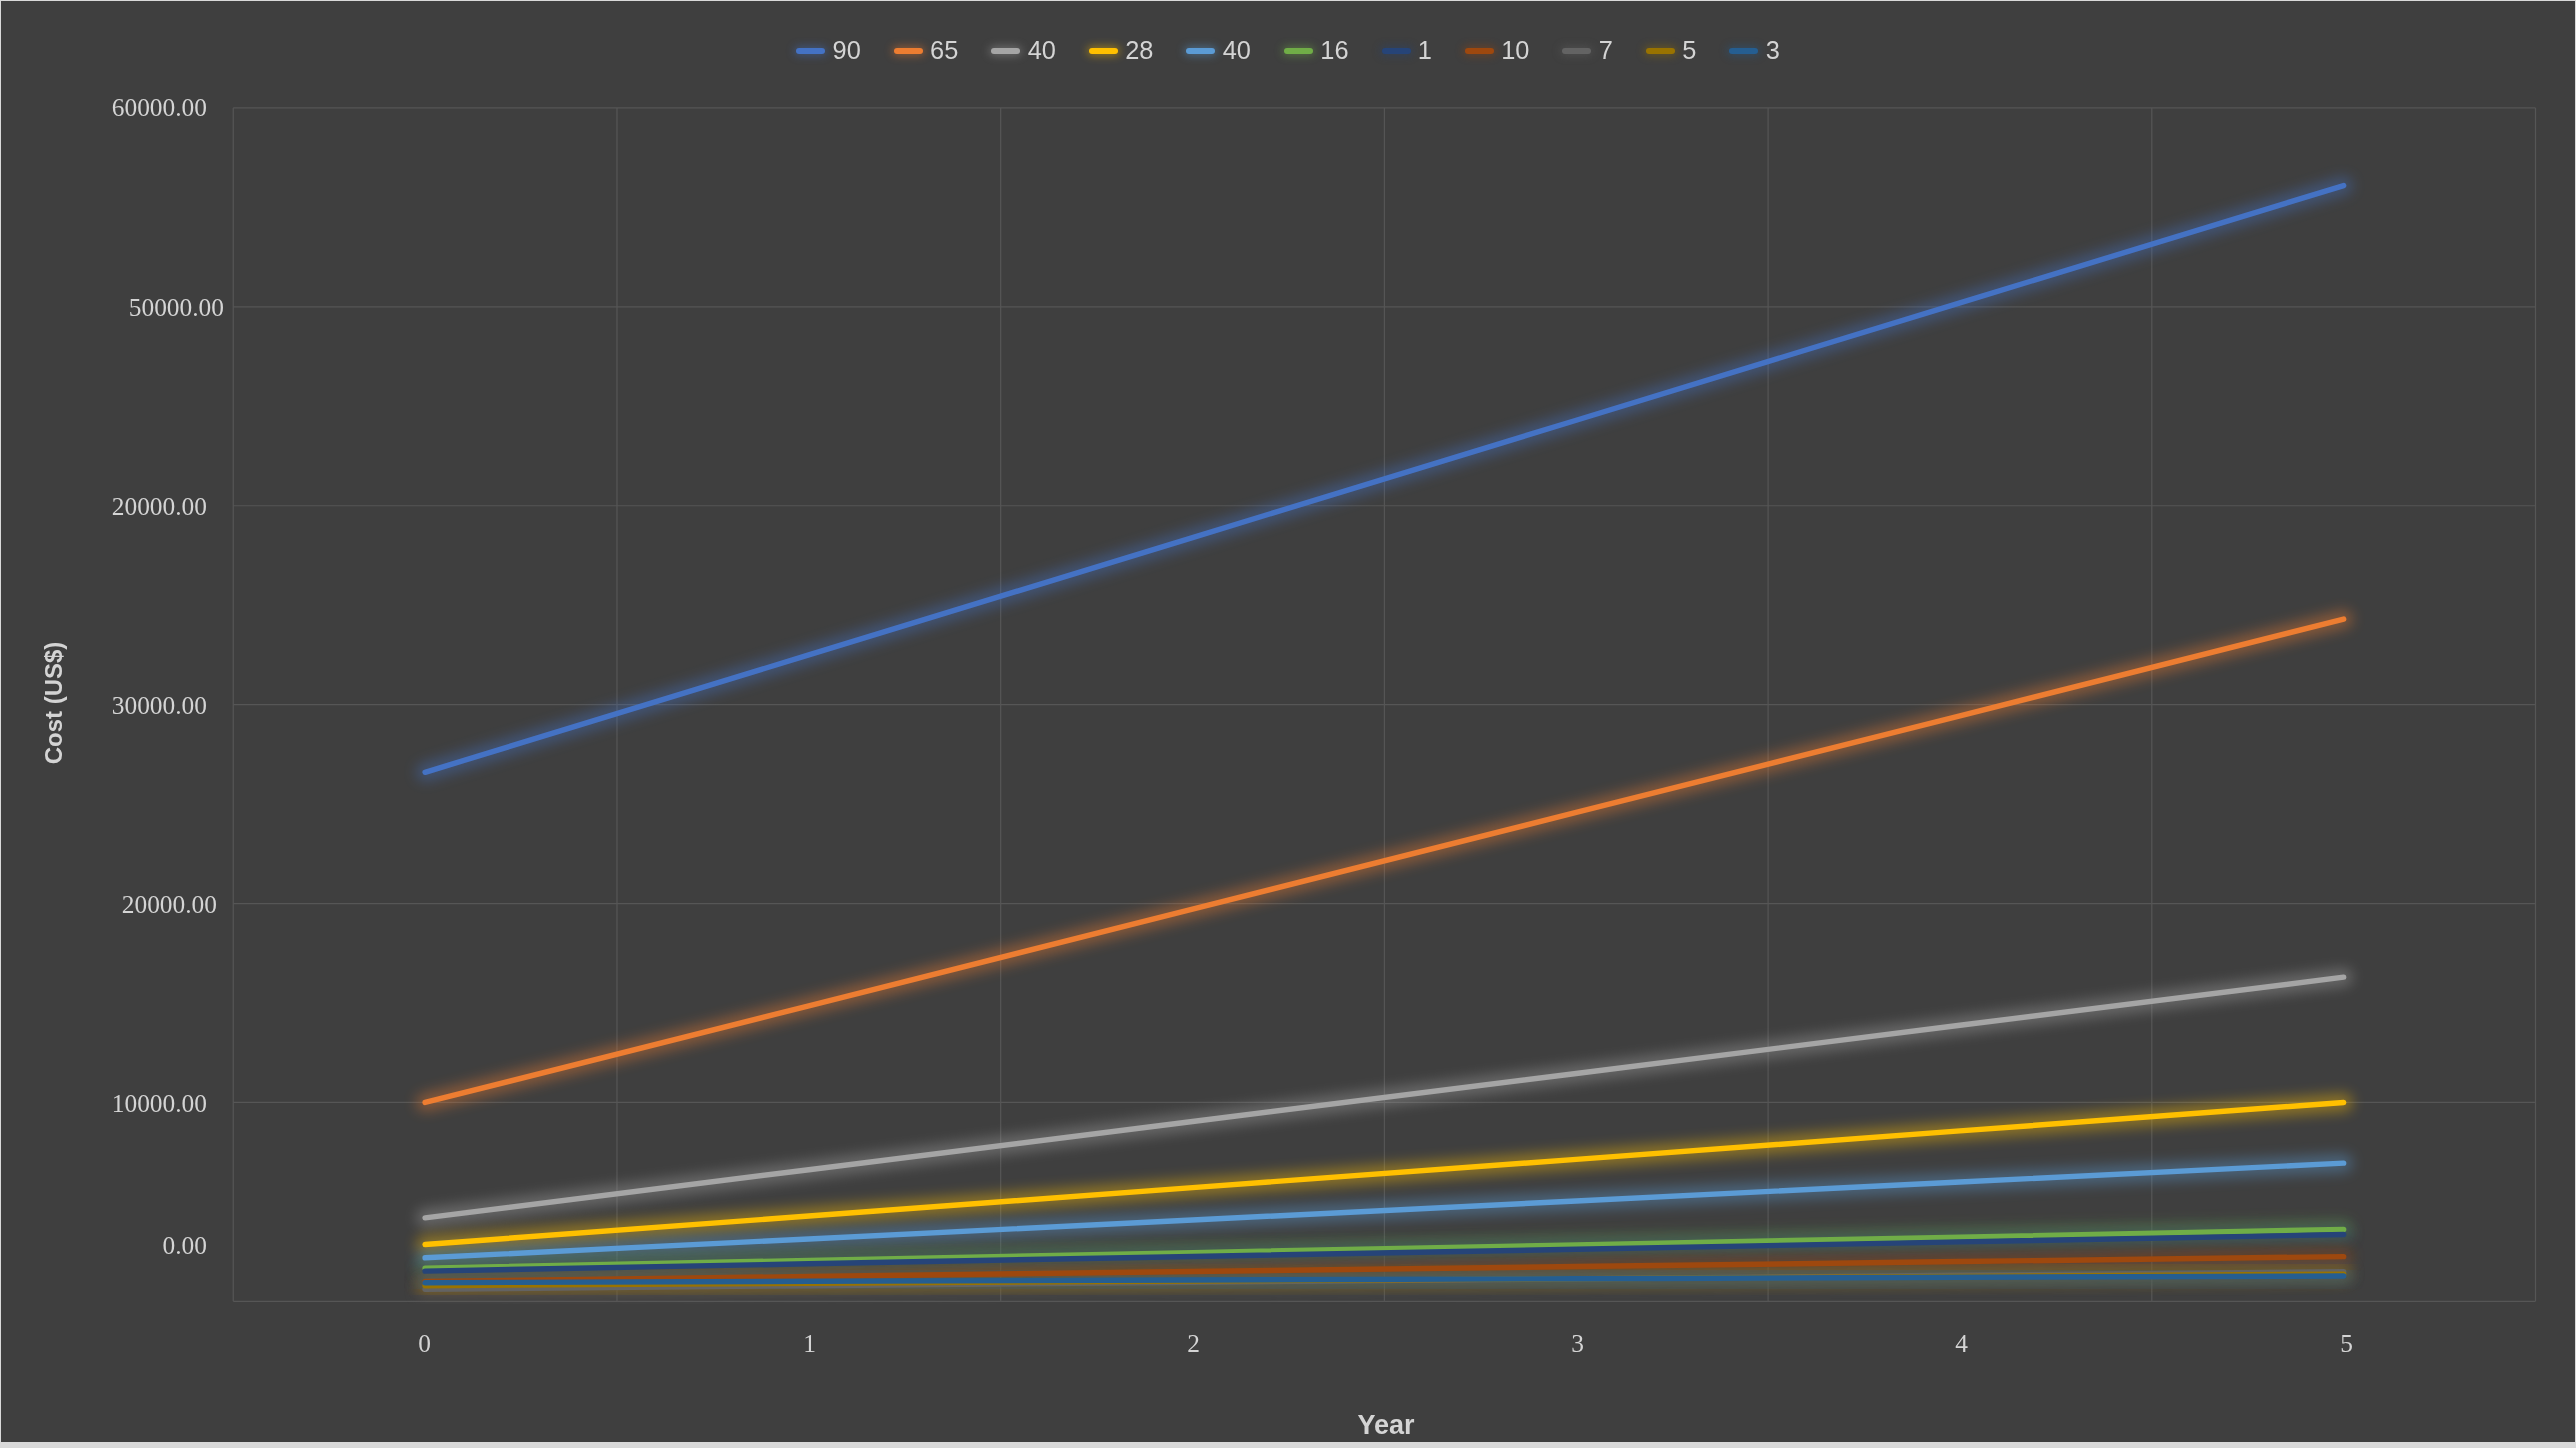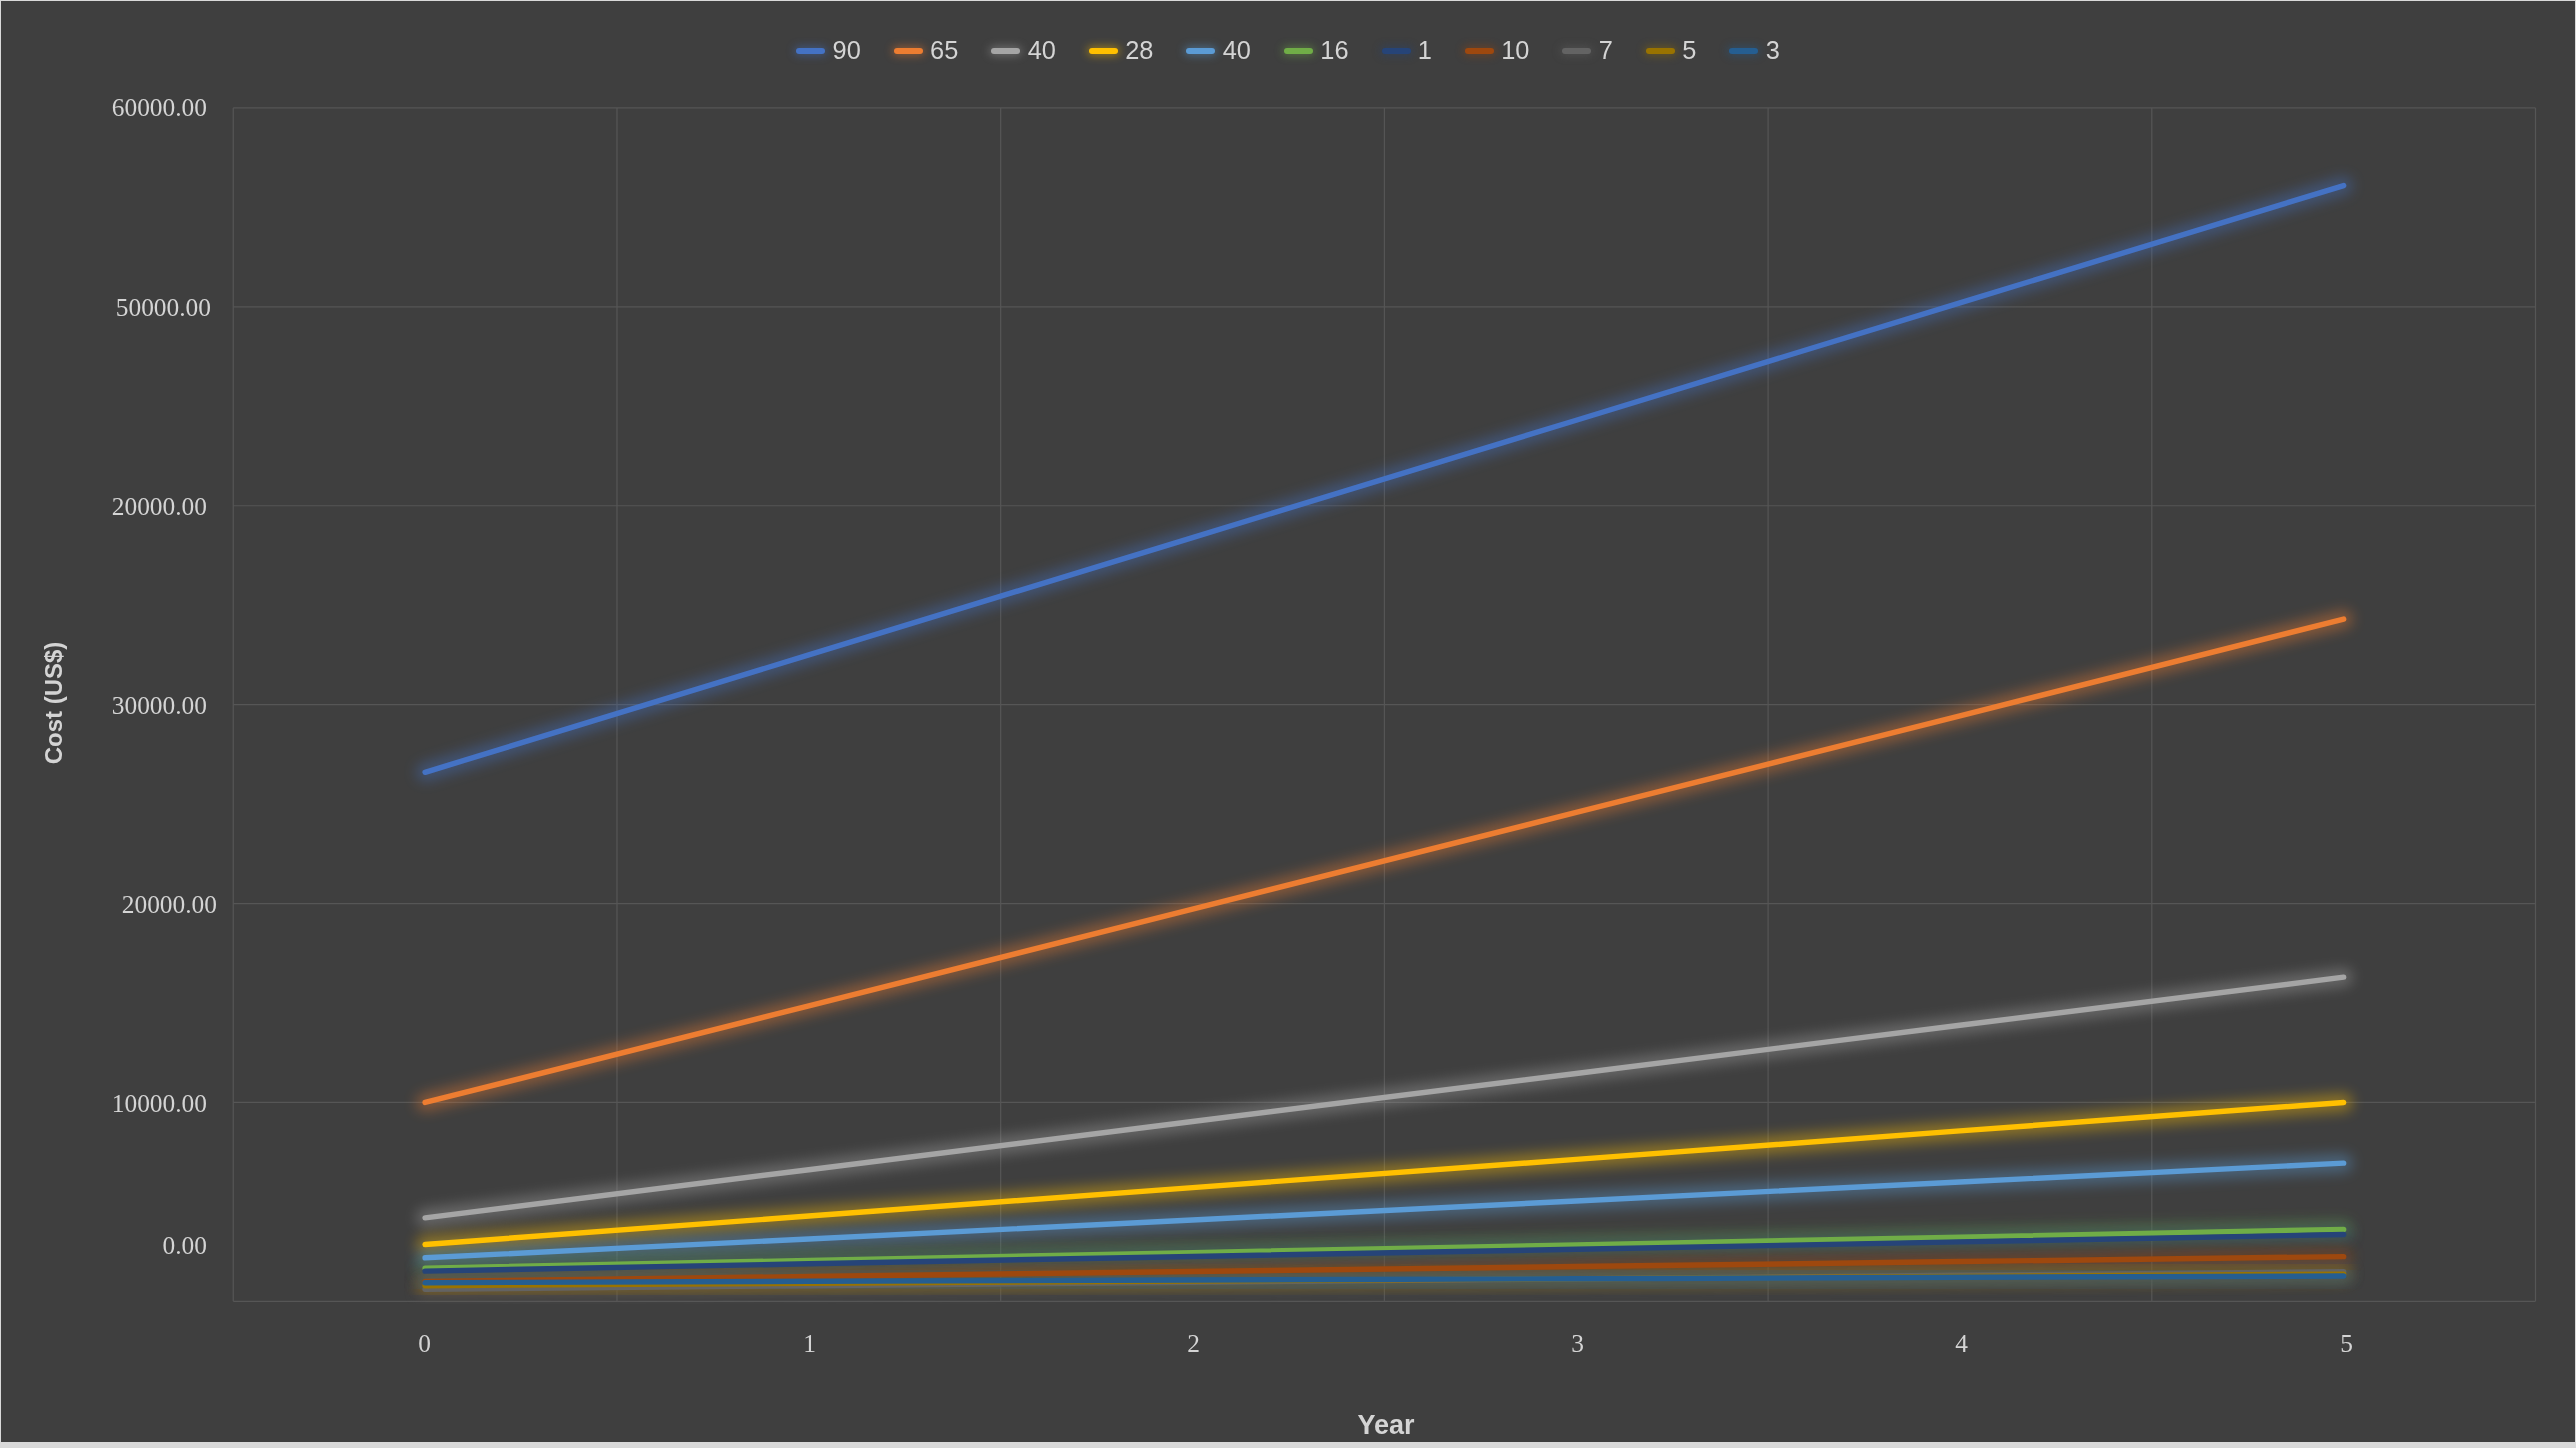--- a/index.html
+++ b/index.html
@@ -137,21 +137,21 @@
         <polyline points="700.5,2121.0583333333334 1335.5,2118.7541666666666 1970.5,2116.7791666666667 2605.5,2114.475 3240.5,2112.170833333333 3875.5,2110.03125" fill="none" stroke="#255E91" stroke-width="9" stroke-linecap="round" stroke-linejoin="round"></polyline>
       </g>
   </svg>
 
   <div id="y-labels">
       <div class="axis-label y-tick" style="left: 6px; top: 1232px;">0.00</div>
       <div class="axis-label y-tick" style="left: 6px; top: 1090px;">10000.00</div>
       <div class="axis-label y-tick" style="left: 16px; top: 891px;">20000.00</div>
       <div class="axis-label y-tick" style="left: 6px; top: 692px;">30000.00</div>
       <div class="axis-label y-tick" style="left: 6px; top: 493px;">20000.00</div>
-      <div class="axis-label y-tick" style="left: 10px; top: 294px;">50000.00</div>
+      <div class="axis-label y-tick" style="left: 23px; top: 294px;">50000.00</div>
       <div class="axis-label y-tick" style="left: 6px; top: 94px;">60000.00</div>
     </div>
   <div id="x-labels">
       <div class="axis-label x-tick" style="left: 363px; top: 1330px;">0</div>
       <div class="axis-label x-tick" style="left: 748px; top: 1330px;">1</div>
       <div class="axis-label x-tick" style="left: 1132px; top: 1330px;">2</div>
       <div class="axis-label x-tick" style="left: 1516px; top: 1330px;">3</div>
       <div class="axis-label x-tick" style="left: 1900px; top: 1330px;">4</div>
       <div class="axis-label x-tick" style="left: 2285px; top: 1330px;">5</div>
     </div>

